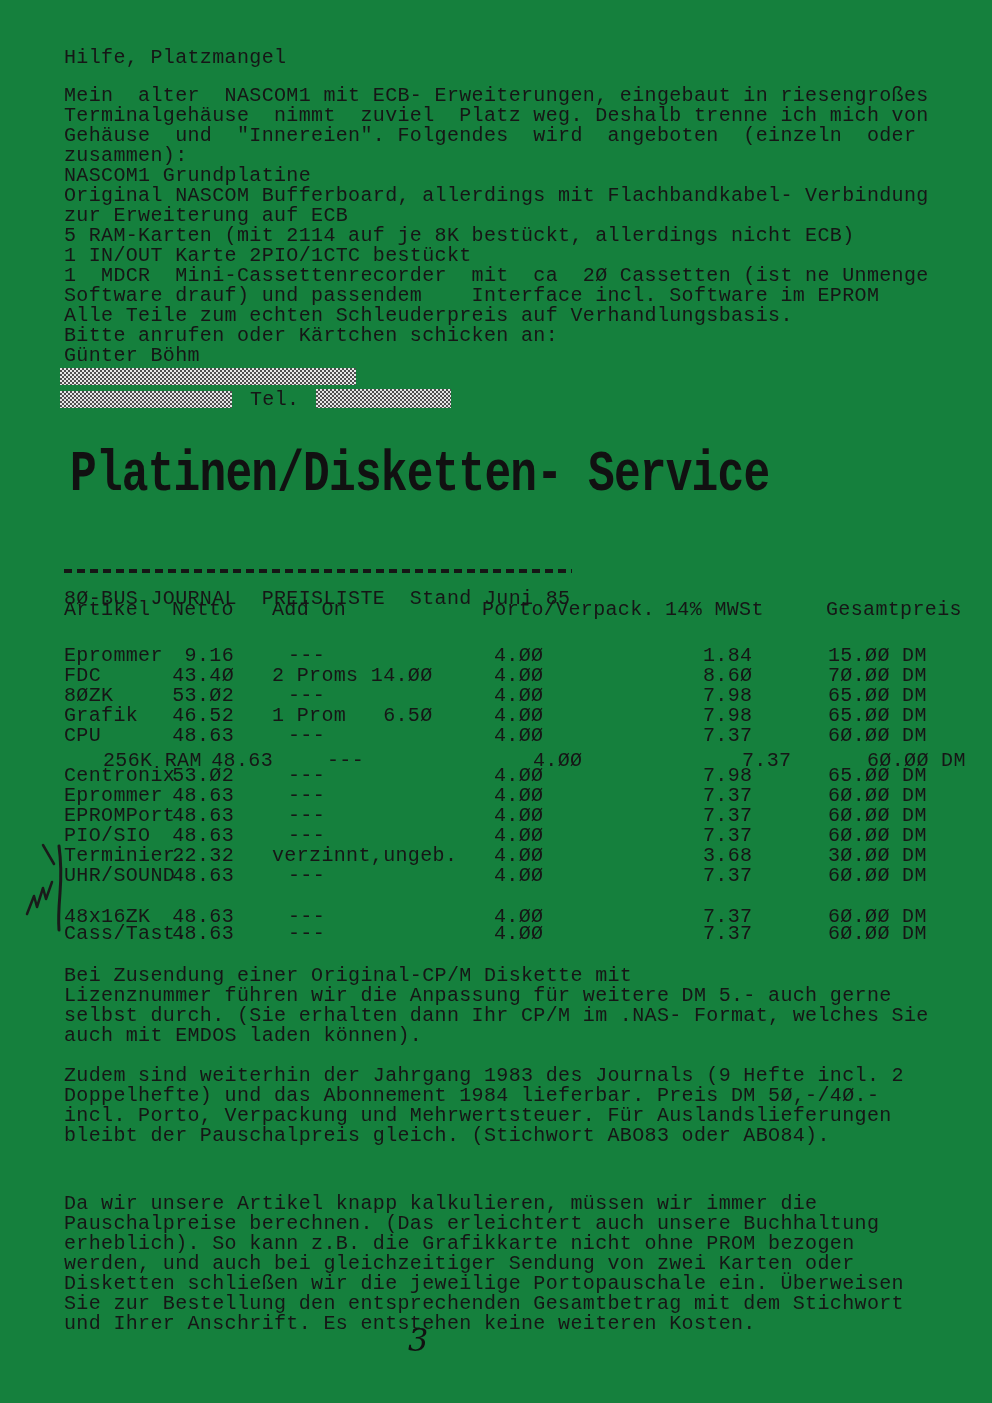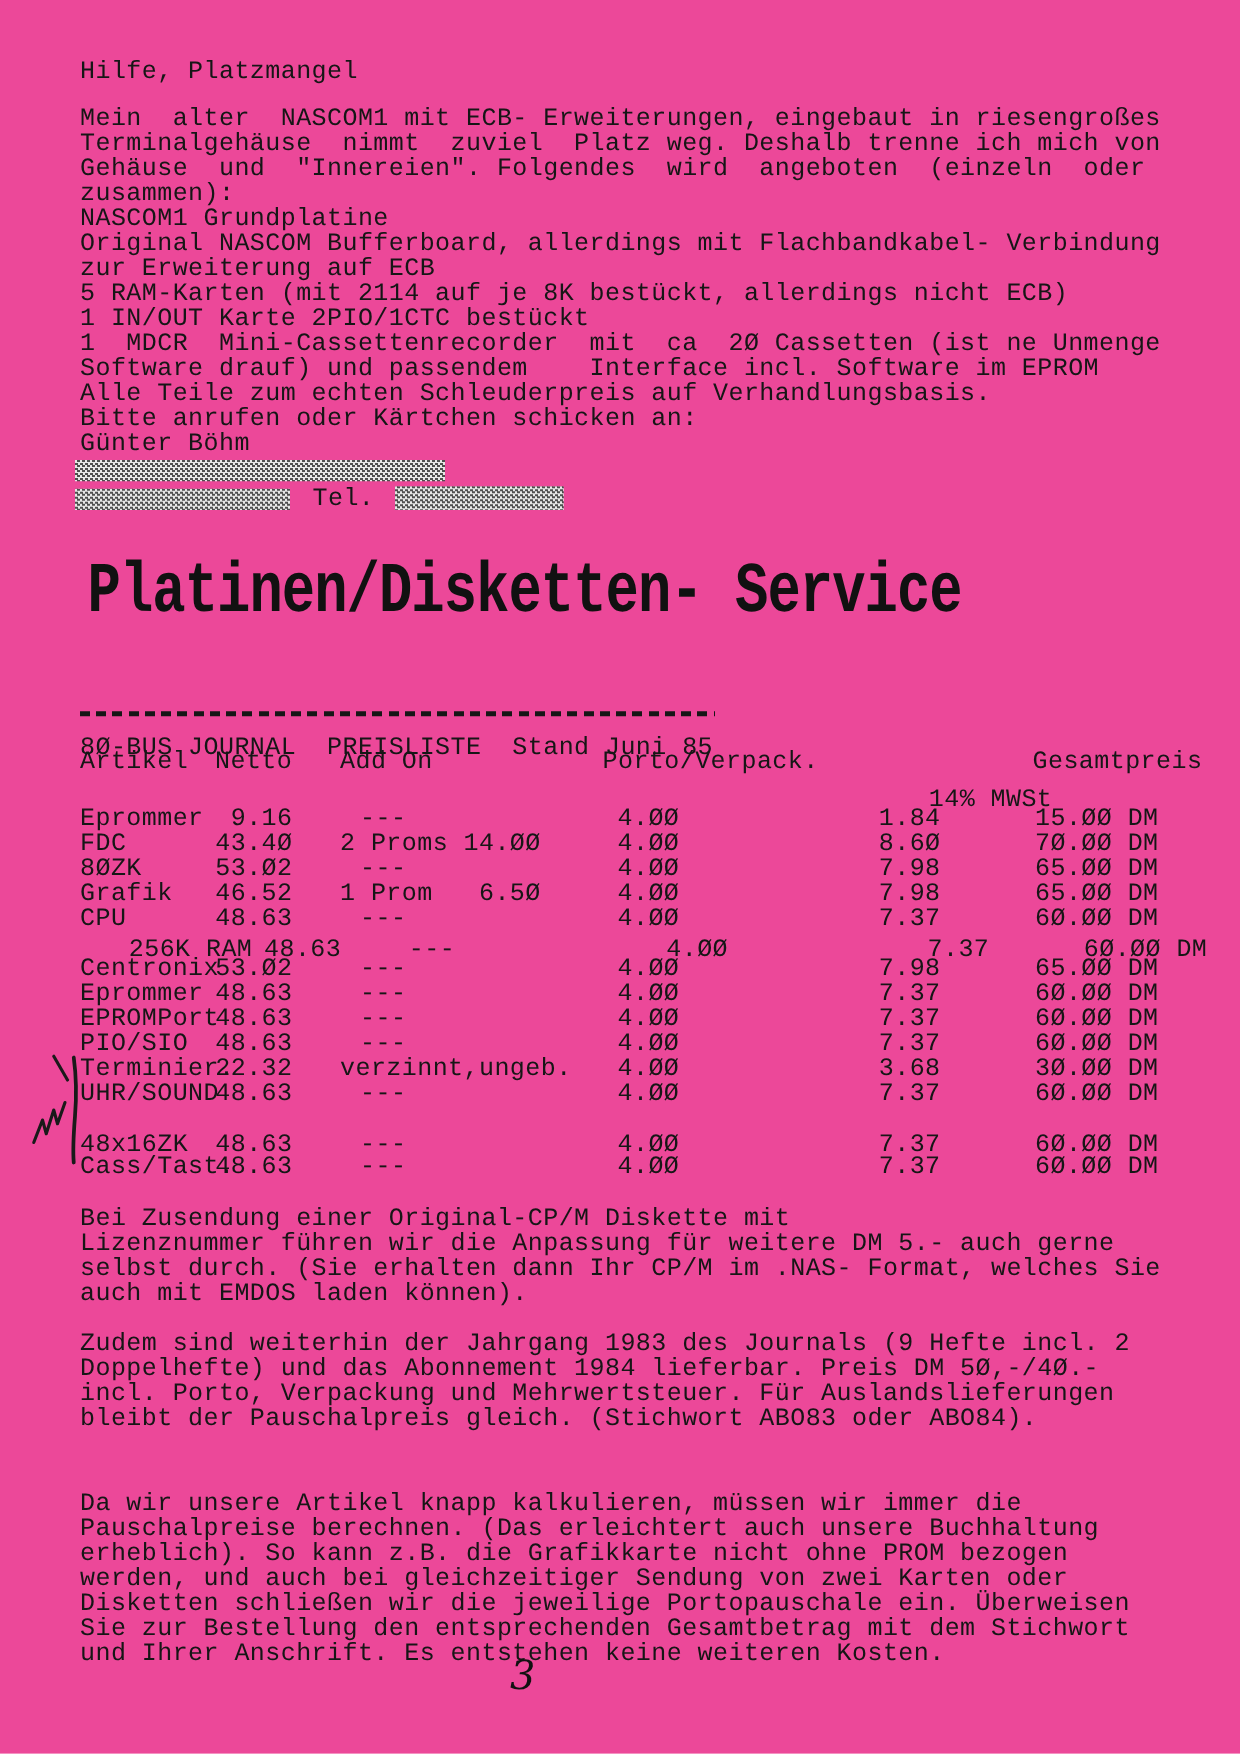--- a/index.html
+++ b/index.html
@@ -1,19 +1,19 @@
 <!DOCTYPE html>
 <html><head>
 <meta charset="utf-8">
 <style>
   html,body{margin:0;padding:0;background:#ffffff;}
   .page{
     position:relative;
     width:992px;height:1403px;
-    background:#ec4899;
+    background:#15803d;
     color:#161616;
     font-family:"Liberation Mono", monospace;
     overflow:hidden;
   }
   .mono{
     position:absolute;
     white-space:pre;
     font-size:20px;
     line-height:20px;
     letter-spacing:0.35px;
@@ -52,21 +52,21 @@
   .c-netto{left:128px;width:106px;text-align:right;}
   .c-addon{left:272px;}
   .c-addon.indent{left:288px;}
   .c-porto{left:494px;}
   .c-mwst{left:703px;}
   .c-gesamt{left:828px;}
   .h-artikel{left:64px;}
   .h-netto{left:172px;}
   .h-addon{left:272px;}
   .h-porto{left:482px;}
-  .h-mwst{left:743px;margin-top:31px;}
+  .h-mwst{left:665px;}
   .h-gesamt{left:826px;}
   .page-number{
     position:absolute;
     left:408px;top:1324px;
     font-family:"DejaVu Serif", serif;
     font-style:italic;
     font-size:32px;
     line-height:32px;
     color:#111;
   }

